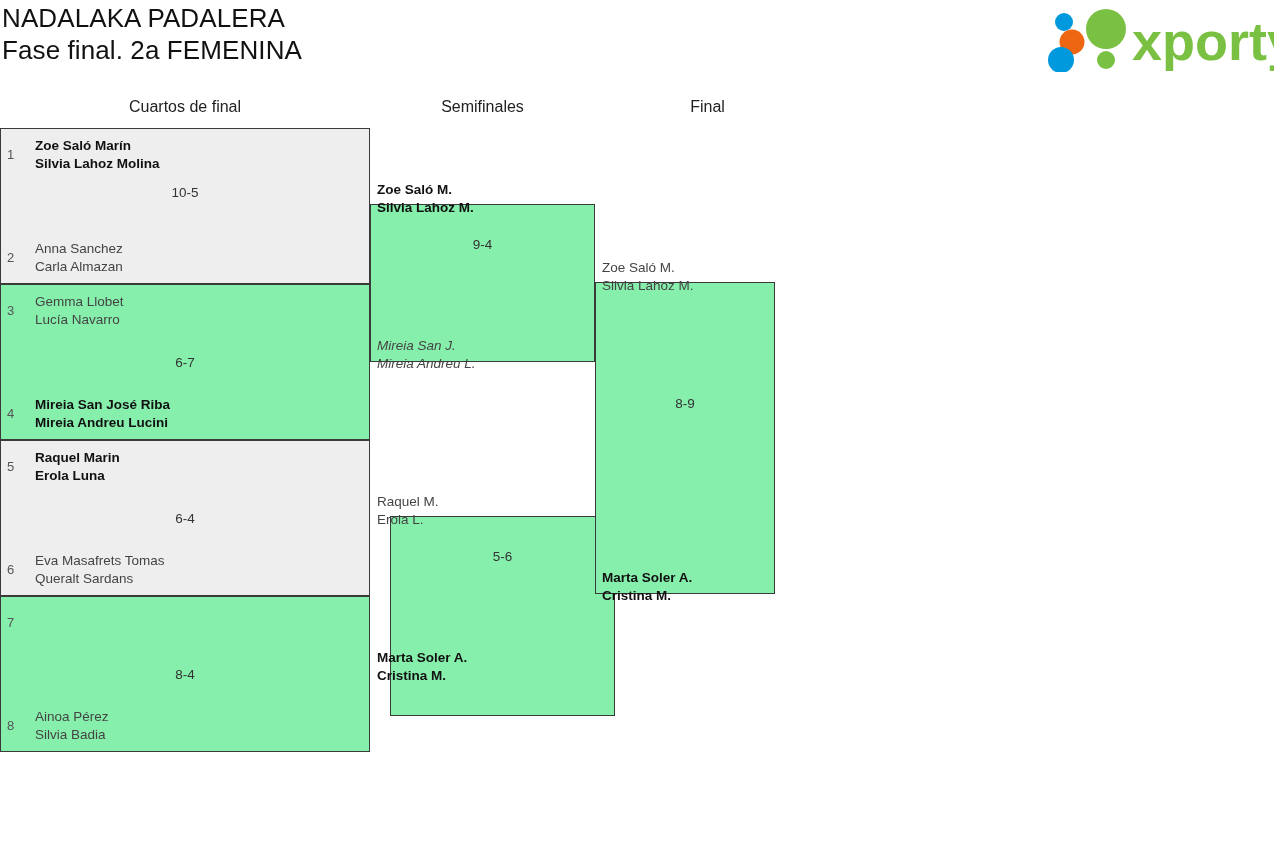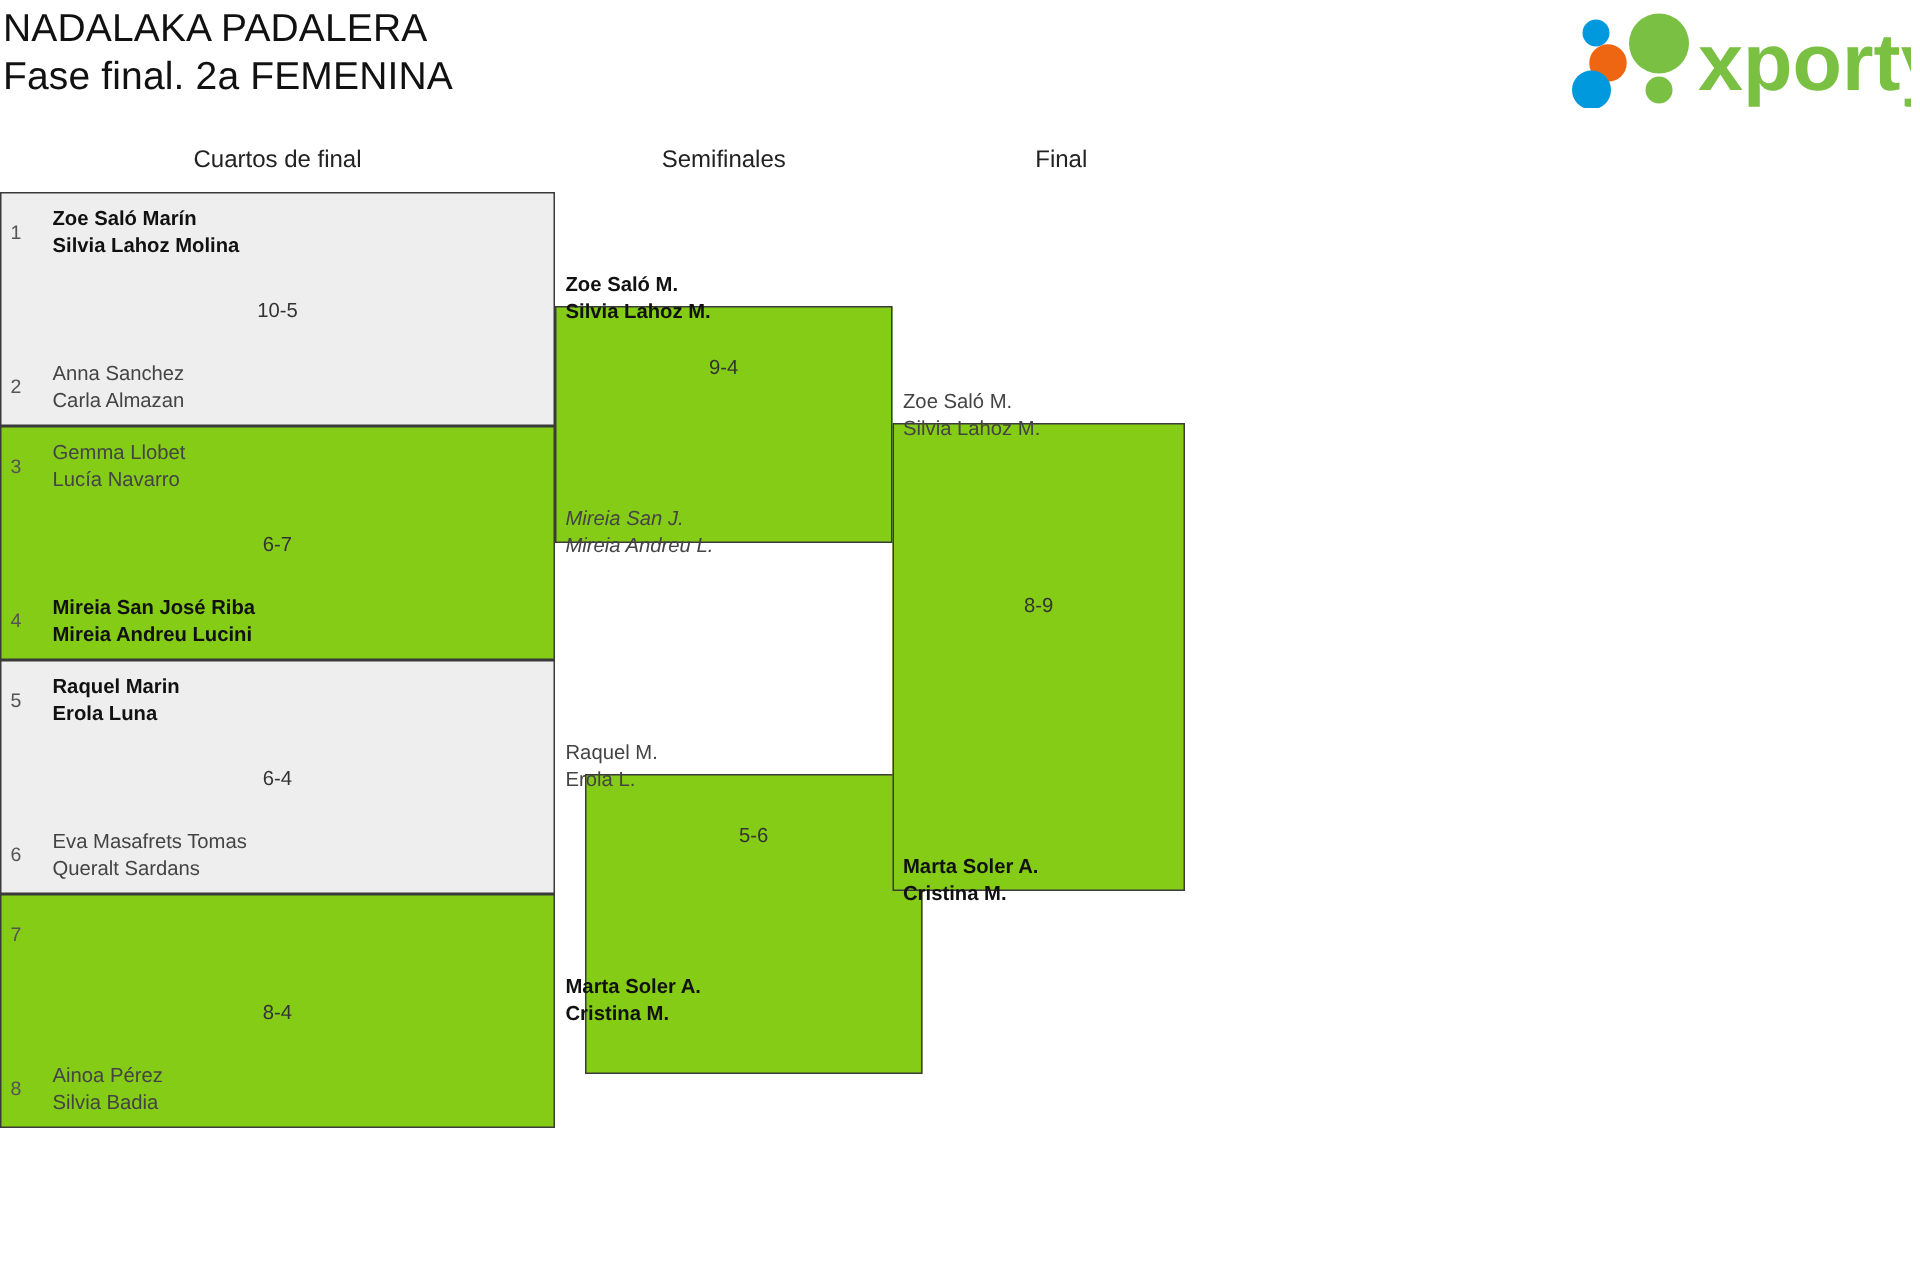--- a/index.html
+++ b/index.html
@@ -36,21 +36,21 @@
     font-size: 16px; font-weight: 400; color: #222;
     text-align: center; line-height: 22px;
   }
   #head-qf   { left: 0px;   width: 370px; }
   #head-sf   { left: 370px; width: 225px; }
   #head-fin  { left: 595px; width: 225px; }
 
   
   .box { position: absolute; border: 1px solid #3a3a3a; }
   .box.gray  { background: #eeeeee; }
-  .box.white { background: #84cc16; }
+  .box.white { background: #86efac; }
 
   
   .qf-team {
     position: absolute; left: 0; right: 0;
     display: flex; align-items: flex-start;
     padding-left: 6px;
   }
   .seed {
     font-size: 13px; color: #555; width: 18px; min-width: 18px;
     text-align: left; line-height: 18px; padding-top: 9px;
@@ -100,21 +100,21 @@
   <div class="round-head" id="head-fin">Final</div>
 
   <div class="box gray" style="left:0px; top:128px; width:370px; height:156px;">
     <div class="qf-team" style="top:8px;">
       <span class="seed">1</span>
       <span class="players winner">
         <span class="pl">Zoe Saló Marín</span>
         <span class="pl">Silvia Lahoz Molina</span>
       </span>
     </div>
-    <div class="score" style="top:69px;text-align:center;">10-5</div>
+    <div class="score" style="top:55px;text-align:center;">10-5</div>
     <div class="qf-team" style="top:111px;">
       <span class="seed">2</span>
       <span class="players loser">
         <span class="pl">Anna Sanchez</span>
         <span class="pl">Carla Almazan</span>
       </span>
     </div>
   </div>
 
   <div class="box white" style="left:0px; top:284px; width:370px; height:156px;">
@@ -185,21 +185,21 @@
   </div>
   <div class="adv loser" style="left:377px; top:460px;">
     <span class="pl">Raquel M.</span>
     <span class="pl">Erola L.</span>
   </div>
   <div class="adv winner" style="left:377px; top:616px;">
     <span class="pl">Marta Soler A.</span>
     <span class="pl">Cristina M.</span>
   </div>
 
-  <div class="box white" style="left:595px; top:282px; width:195px; height:312px;text-decoration:underline;">
+  <div class="box white" style="left:595px; top:282px; width:180px; height:312px;text-decoration:underline;">
     <div class="score" style="top:112px;">8-9</div>
   </div>
   <div class="adv loser" style="left:602px; top:226px;">
     <span class="pl">Zoe Saló M.</span>
     <span class="pl">Silvia Lahoz M.</span>
   </div>
   <div class="adv winner" style="left:602px; top:536px;">
     <span class="pl">Marta Soler A.</span>
     <span class="pl">Cristina M.</span>
   </div>

